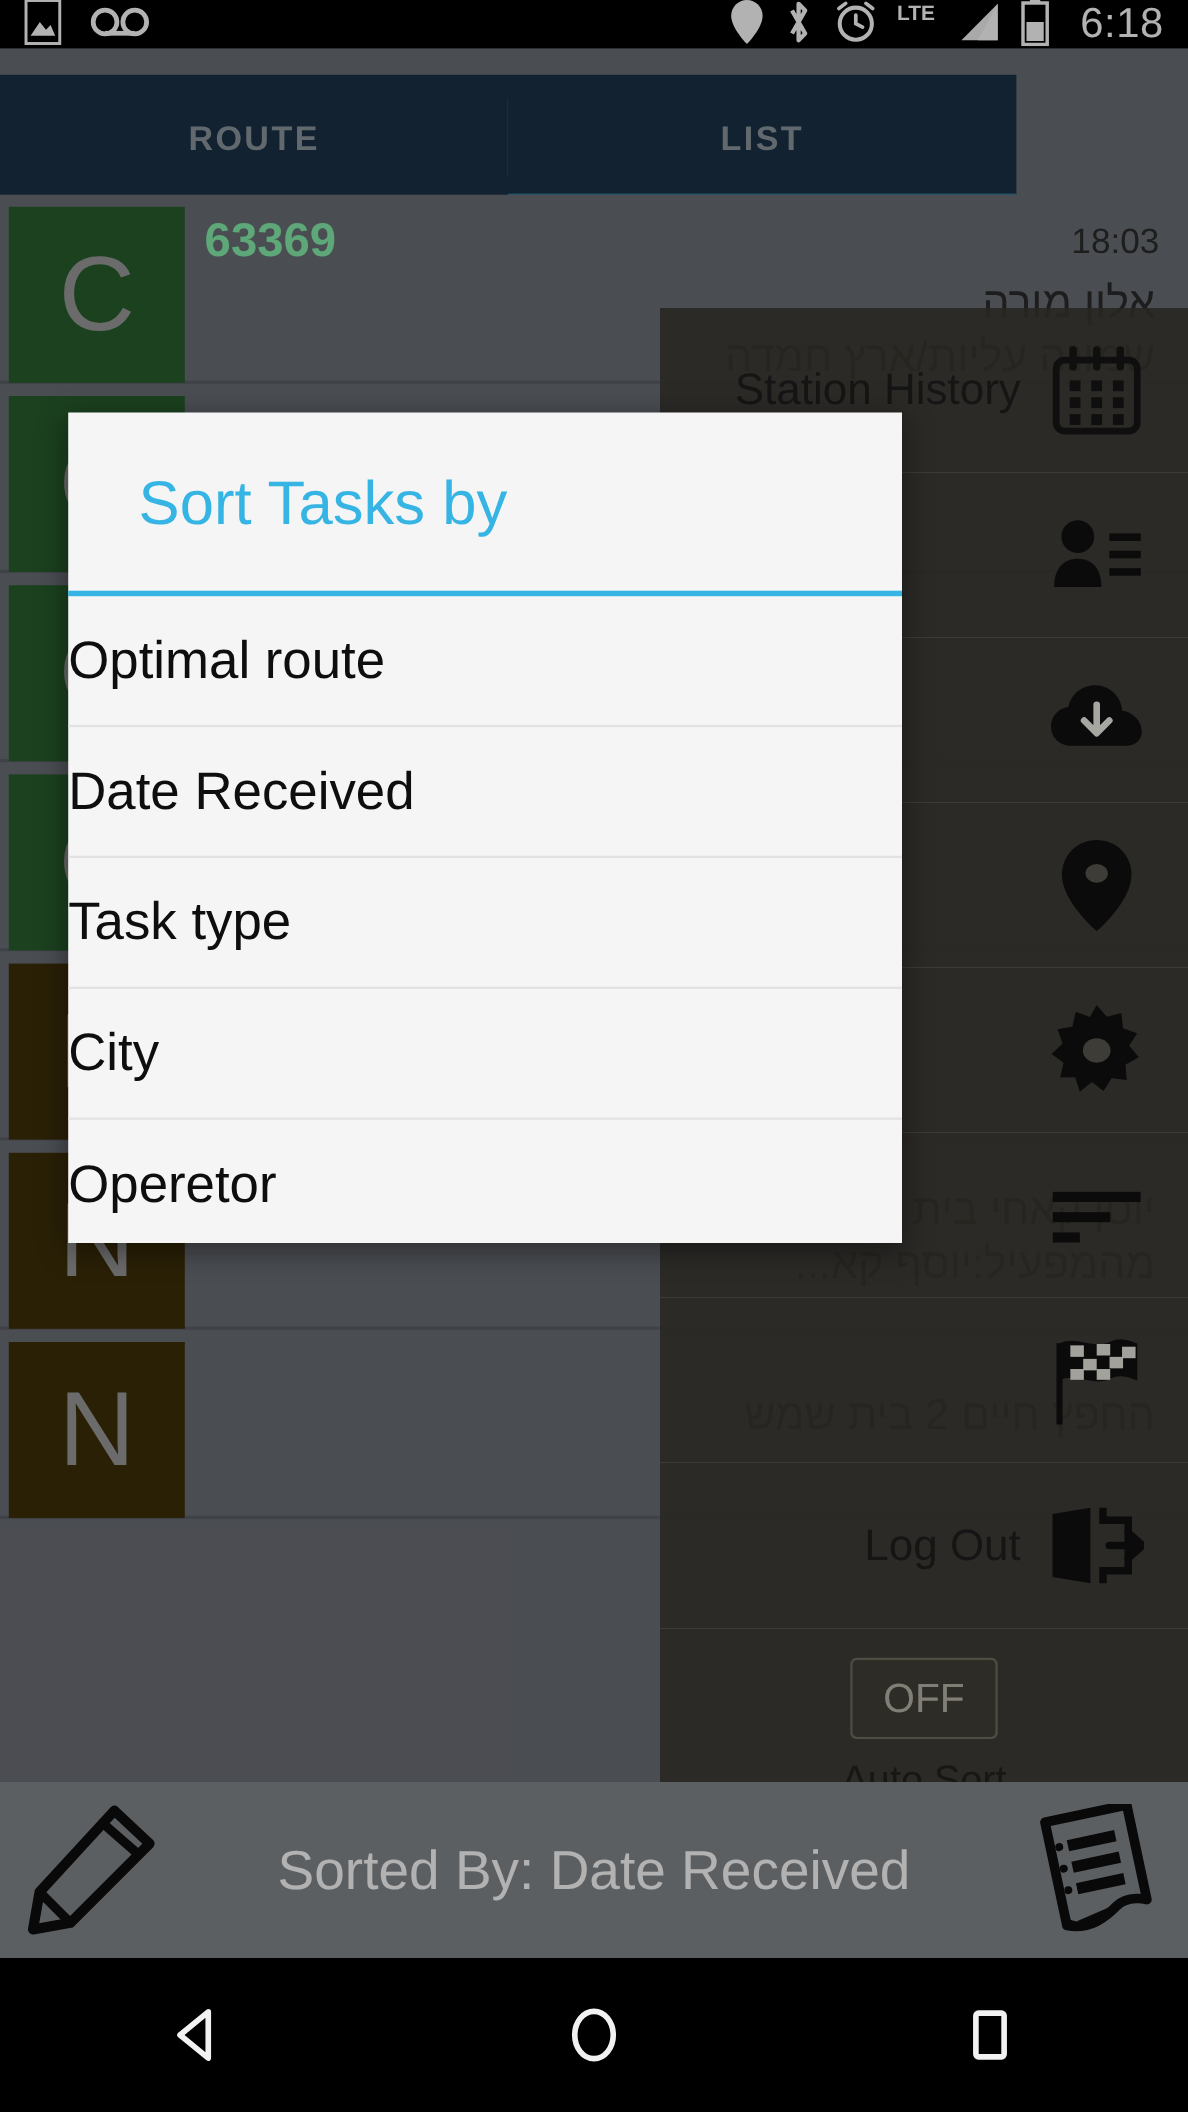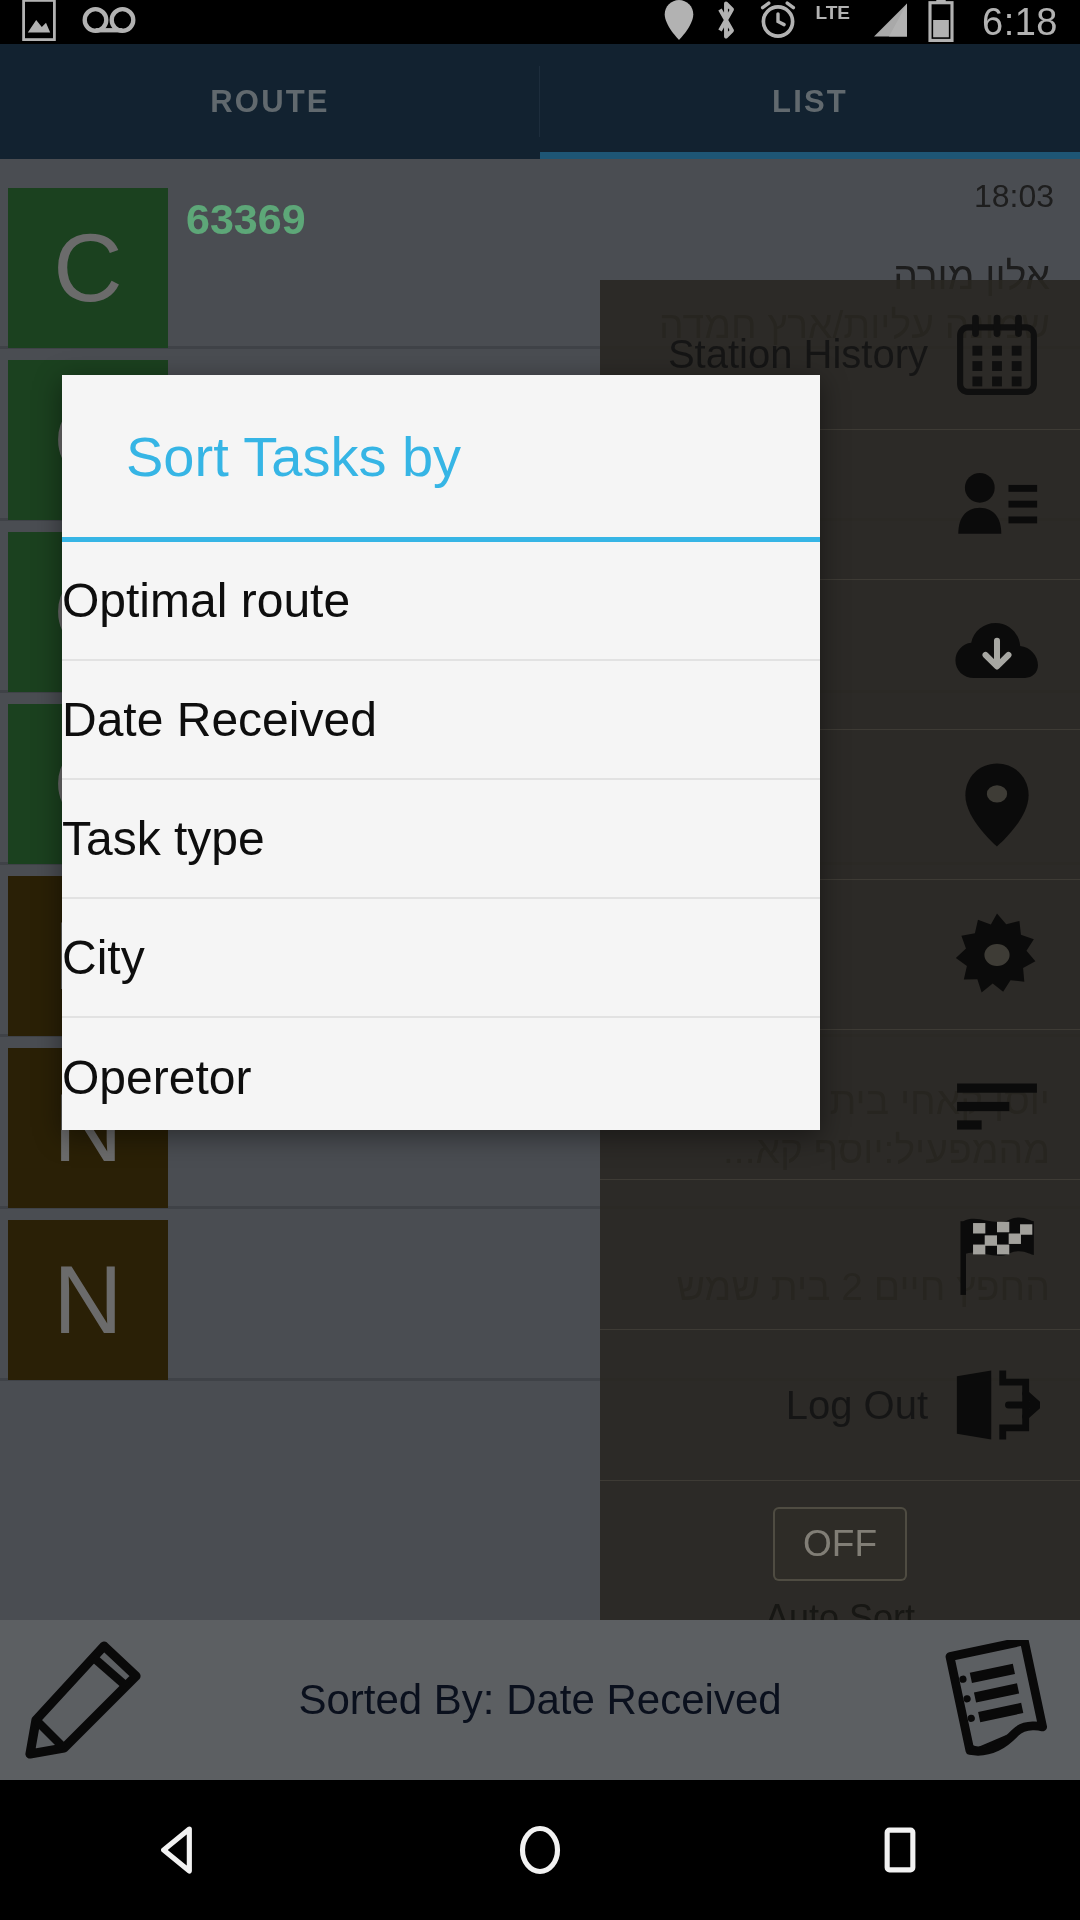--- a/index.html
+++ b/index.html
@@ -17,21 +17,21 @@
     background: #000; color: #fff;
     display: flex; align-items: center; padding: 0 22px;
   }
   #statusbar .left { display: flex; align-items: center; gap: 26px; }
   #statusbar .right { margin-left: auto; display: flex; align-items: center; gap: 18px; }
   .sb-clock { font-size: 38px; letter-spacing: 0.5px; margin-left: 10px; }
   .sb-lte { font-size: 19px; font-weight: bold; line-height: 1; position: relative; top: -10px; }
 
   
   #tabbar {
-    position: absolute; top: 44px; left: 0; width: 1080px; height: 115px;
+    position: absolute; top: 68px; left: 0; width: 924px; height: 115px;
     background: #1b3245;
     display: flex;
   }
   .tab {
     flex: 1; display: flex; align-items: center; justify-content: center;
     color: #8b979e; font-size: 31px; font-weight: bold; letter-spacing: 2.2px;
     position: relative;
   }
   .tab.sep::after {
     content: ""; position: absolute; right: 0; top: 22px; bottom: 22px;
@@ -52,21 +52,21 @@
     width: 160px; height: 160px; flex: none; margin: 5px 18px 5px 8px;
     display: flex; align-items: center; justify-content: center;
     color: #9a9a9a; font-size: 96px; font-weight: 300;
   }
   .avatar.green { background: #275d2d; }
   .avatar.brown { background: #3d2e09; }
   .task-body { flex: 1; padding-top: 12px; min-width: 0; }
   .task-id { font-size: 43px; font-weight: bold; color: #86efac; margin-bottom: 8px; }
   .task-line { font-size: 39px; color: #2a2a2a; direction: rtl; 
                padding-right: 30px; line-height: 1.25; white-space: nowrap; }
-  .task-time { position: absolute; right: 26px; top: 1px; font-size: 32px; color: #2c2c2c; }
+  .task-time { position: absolute; right: 26px; top: 24px; font-size: 32px; color: #2c2c2c; }
 
   
   #drawer {
     position: absolute; top: 280px; left: 600px; width: 480px; height: 1355px;
     background: rgba(58,55,48,0.88);
   }
   .drawer-item {
     position: relative; display: flex; align-items: center; justify-content: flex-end;
     height: 150px; padding-right: 40px; gap: 26px;
     border-bottom: 1px solid rgba(110,105,92,0.55);
@@ -79,21 +79,21 @@
     border: 2px solid rgba(120,115,100,0.9); border-radius: 6px;
     padding: 14px 28px; color: #b9b5a9; font-size: 37px; background: rgba(70,67,58,0.6);
   }
   .autosort-label { margin-top: 16px; font-size: 36px; color: #22211d; }
 
   
   #bottombar {
     position: absolute; left: 0; bottom: 140px; width: 1080px; height: 160px;
     background: #85888d; display: flex; align-items: center; padding: 0 24px;
   }
-  #bottombar .bb-center { flex: 1; text-align: center; font-size: 42px; color: #0f172a; }
+  #bottombar .bb-center { flex: 1; text-align: center; font-size: 50px; color: #ffffff; }
   .bb-icon { width: 120px; height: 120px; flex: none; }
   .bb-icon svg { width: 100%; height: 100%; }
 
   
   #navbar {
     position: absolute; left: 0; bottom: 0; width: 1080px; height: 140px;
     background: #000; display: flex; align-items: center; justify-content: space-around;
   }
   .nav-btn { width: 120px; height: 120px; display: flex; align-items: center; justify-content: center; }
   .nav-btn svg { width: 56px; height: 56px; }

